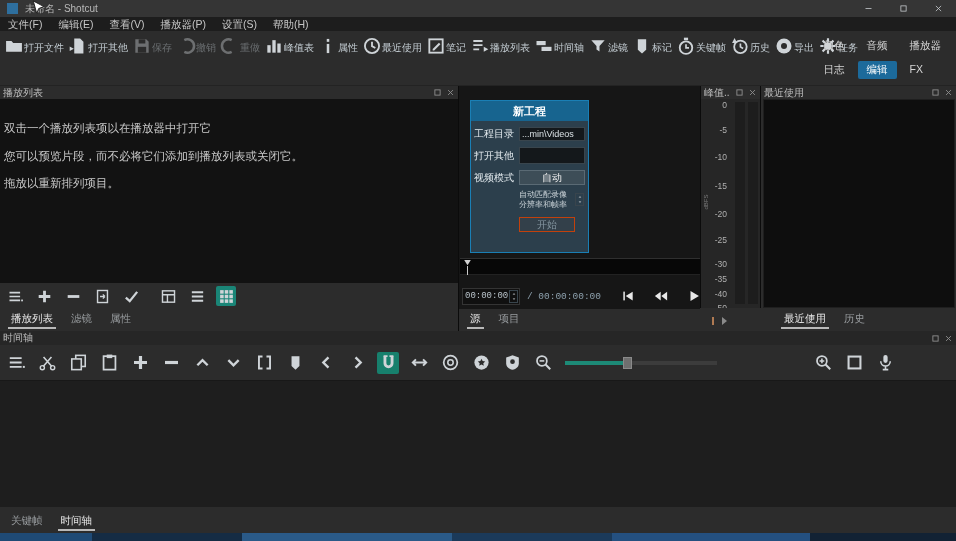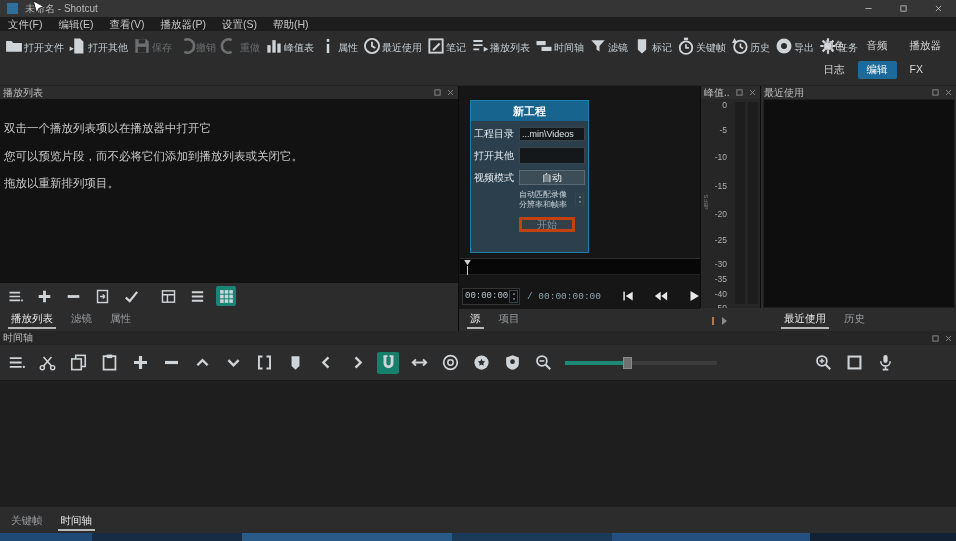--- a/index.html
+++ b/index.html
@@ -55,21 +55,21 @@
 .np-header{height:20px;background:#17648f;color:#fff;font-size:11px;font-weight:bold;display:flex;align-items:center;justify-content:center}
 .np-row{display:flex;align-items:center;margin:6px 3px 0}
 .np-label{width:45px;font-size:10px;color:#e4ebef;flex:none}
 .np-field{flex:1;min-width:0;height:14px;background:#14181b;border:1px solid #39454d;color:#d9e0e4;font-size:9px;padding:0 2px;outline:none}
 .np-field.tall{height:17px}
 .np-btn{flex:1;height:15px;background:#3d4d57;border:1px solid #5a6a74;color:#f0f0f0;font-size:10px;display:flex;align-items:center;justify-content:center;cursor:default}
 .np-note-row{display:flex;margin:5px 4px 0 48px;align-items:center}
 .np-note{flex:1;font-size:8px;line-height:9.5px;color:#ccd4d9}
 .spincol{width:9px;display:flex;flex-direction:column;gap:1px;color:#9aa4ab;border:1px solid #39454d;padding:1px}
 .spincol .ic{width:6px;height:4px}
-.np-start{margin:8px 3px 0 48px;width:56px;height:15px;background:#33404a;border:3px solid #c2410c;color:#8495a0;font-size:10px;display:flex;align-items:center;justify-content:center}
+.np-start{margin:8px 3px 0 48px;width:56px;height:15px;background:#33404a;border:1px solid #c2410c;color:#8495a0;font-size:10px;display:flex;align-items:center;justify-content:center}
 #rpbox{position:absolute;left:135px;top:14px;width:107px;height:153px;background:#0b0b0b;border:1px solid #1a7fb5;display:flex;flex-direction:column}
 .rp-header{height:20px;background:#17648f;color:#fff;font-size:10px;font-weight:bold;display:flex;align-items:center;justify-content:center;flex:none}
 .rp-list{flex:1;background:#0b0b0b}
 #scrubber{position:absolute;left:1px;top:172px;width:240px;height:17px;background:#070707;border-top:1px solid #2f2f2f;border-bottom:1px solid #222}
 .playhead{position:absolute;left:2px;top:0;width:11px;height:8px;color:#d0d0d0}
 .phline{position:absolute;left:7px;top:7px;width:1px;height:9px;background:#c9c9c9}
 #transport{position:absolute;left:0;top:197px;width:242px;height:26px;display:flex;align-items:center}
 .tc-wrap{position:relative;margin-left:3px;width:63px;height:17px;background:#101010;border:1px solid #343434;display:flex;align-items:center}
 .tc-input{width:46px;background:transparent;border:none;color:#b9c3ca;font-size:9px;font-family:"Liberation Mono",monospace;padding-left:2px;outline:none}
 .duration{margin-left:7px;font-size:9.5px;color:#8da0ad;font-family:"Liberation Mono",monospace;white-space:nowrap}

